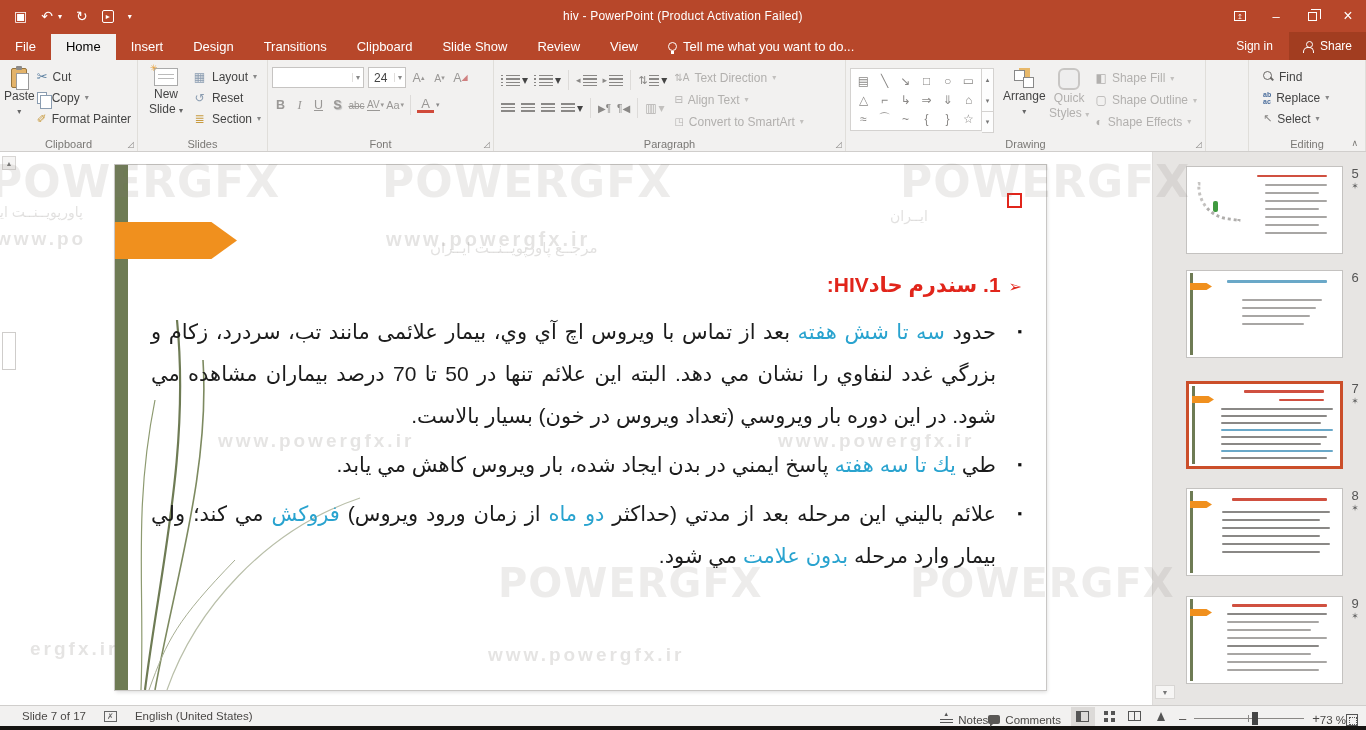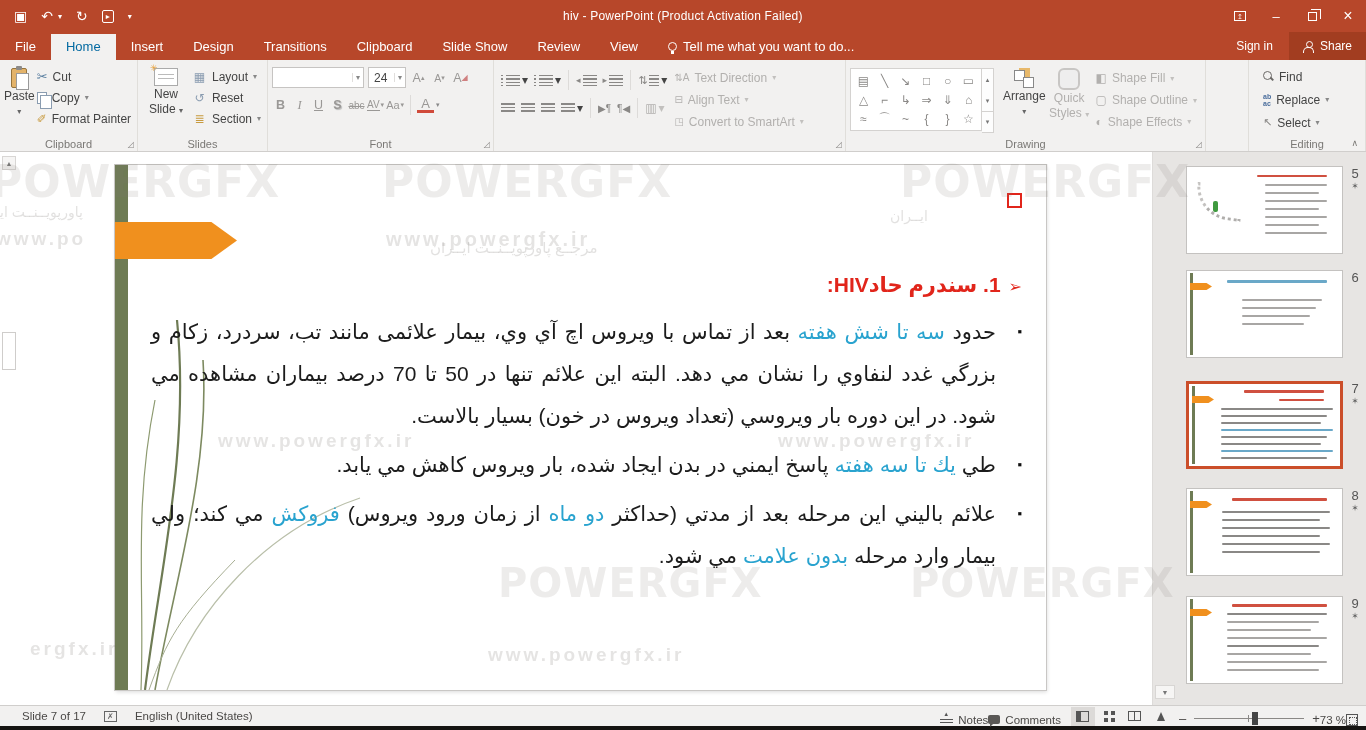--- a/index.html
+++ b/index.html
@@ -14,21 +14,21 @@
   .tb-title { flex:1; text-align:center; font-size:12px; letter-spacing:.2px; }
   .win-btns { display:flex; align-items:center; }
   .win-btns > div { width:36px; height:32px; display:flex; align-items:center; justify-content:center; font-size:13px; }
   .restore-ic { width:9px; height:9px; border:1px solid #fff; position:relative; }
   .restore-ic:before { content:""; position:absolute; left:2px; top:-4px; width:9px; height:9px; border:1px solid #fff; border-bottom:none; border-left:none; }
   .ribbon-display-ic { width:12px; height:10px; border:1px solid #fff; position:relative; font-size:7px; line-height:9px; text-align:center; }
 
   
   .tabsrow { height:28px; background:#b7472a; display:flex; align-items:flex-end; flex:0 0 auto; }
   .tab { color:#fff; font-size:13px; padding:5px 15px 6px; cursor:default; white-space:nowrap; }
-  .tab.active { background:#f2f1f0; color:#0369a1; }
+  .tab.active { background:#f2f1f0; color:#000000; }
   .tab.tellme { display:flex; align-items:center; gap:6px; font-style:normal; }
   .bulb { display:inline-block; width:9px; height:9px; border:1.5px solid #fff; border-radius:50%; position:relative; }
   .bulb:after { content:""; position:absolute; left:2px; top:8px; width:3px; height:3px; background:#fff; }
   .tabs-spacer { flex:1; }
   .signin { color:#fff; font-size:12px; padding:0 16px; align-self:center; }
   .share-btn { background:#a23d20; color:#fff; font-size:12px; padding:0 14px; height:28px; display:flex; align-items:center; gap:6px; }
   .person-ic { display:inline-block; width:11px; height:11px; position:relative; }
   .person-ic:before { content:""; position:absolute; left:3px; top:0; width:5px; height:5px; border:1px solid #fff; border-radius:50%; }
   .person-ic:after { content:""; position:absolute; left:0; top:6px; width:9px; height:5px; border:1px solid #fff; border-bottom:none; border-radius:5px 5px 0 0; }
 
@@ -368,20 +368,21 @@
             <span style="font-size:10px;">⊟</span>
             <span>Align Text</span>
             <span class="dd">▾</span>
           </div>
         <div class="sbtn disabled">
             <span style="font-size:10px;">◳</span>
             <span>Convert to SmartArt</span>
             <span class="dd">▾</span>
           </div>
       </div>
+      <div class="glabel">Paragraph</div>
       <div class="launcher">◿</div>
     </div>
 
     <div class="rgroup" style="width:360px;">
       <div id="shapes-box" class="shapes-box">
           <span class="shape-cell">▤</span>
           <span class="shape-cell">╲</span>
           <span class="shape-cell">↘</span>
           <span class="shape-cell">□</span>
           <span class="shape-cell">○</span>
@@ -435,21 +436,21 @@
             <span class="dd">▾</span>
           </div>
       </div>
       <div class="glabel">Drawing</div>
       <div class="launcher">◿</div>
     </div>
 
     <div style="flex:1;"></div>
 
     <div class="rgroup" style="width:118px;border-left:1px solid #e0deda;">
-      <div class="smallrows" style="padding-left:10px;justify-content:space-between;">
+      <div class="smallrows" style="padding-left:10px;">
         <div class="sbtn">
             <span class="mag-ic gray"></span>
             <span>Find</span>
           </div>
         <div class="sbtn">
             <span class="replace-ic">ab<br>ac</span>
             <span>Replace</span>
             <span class="dd">▾</span>
           </div>
         <div class="sbtn">

